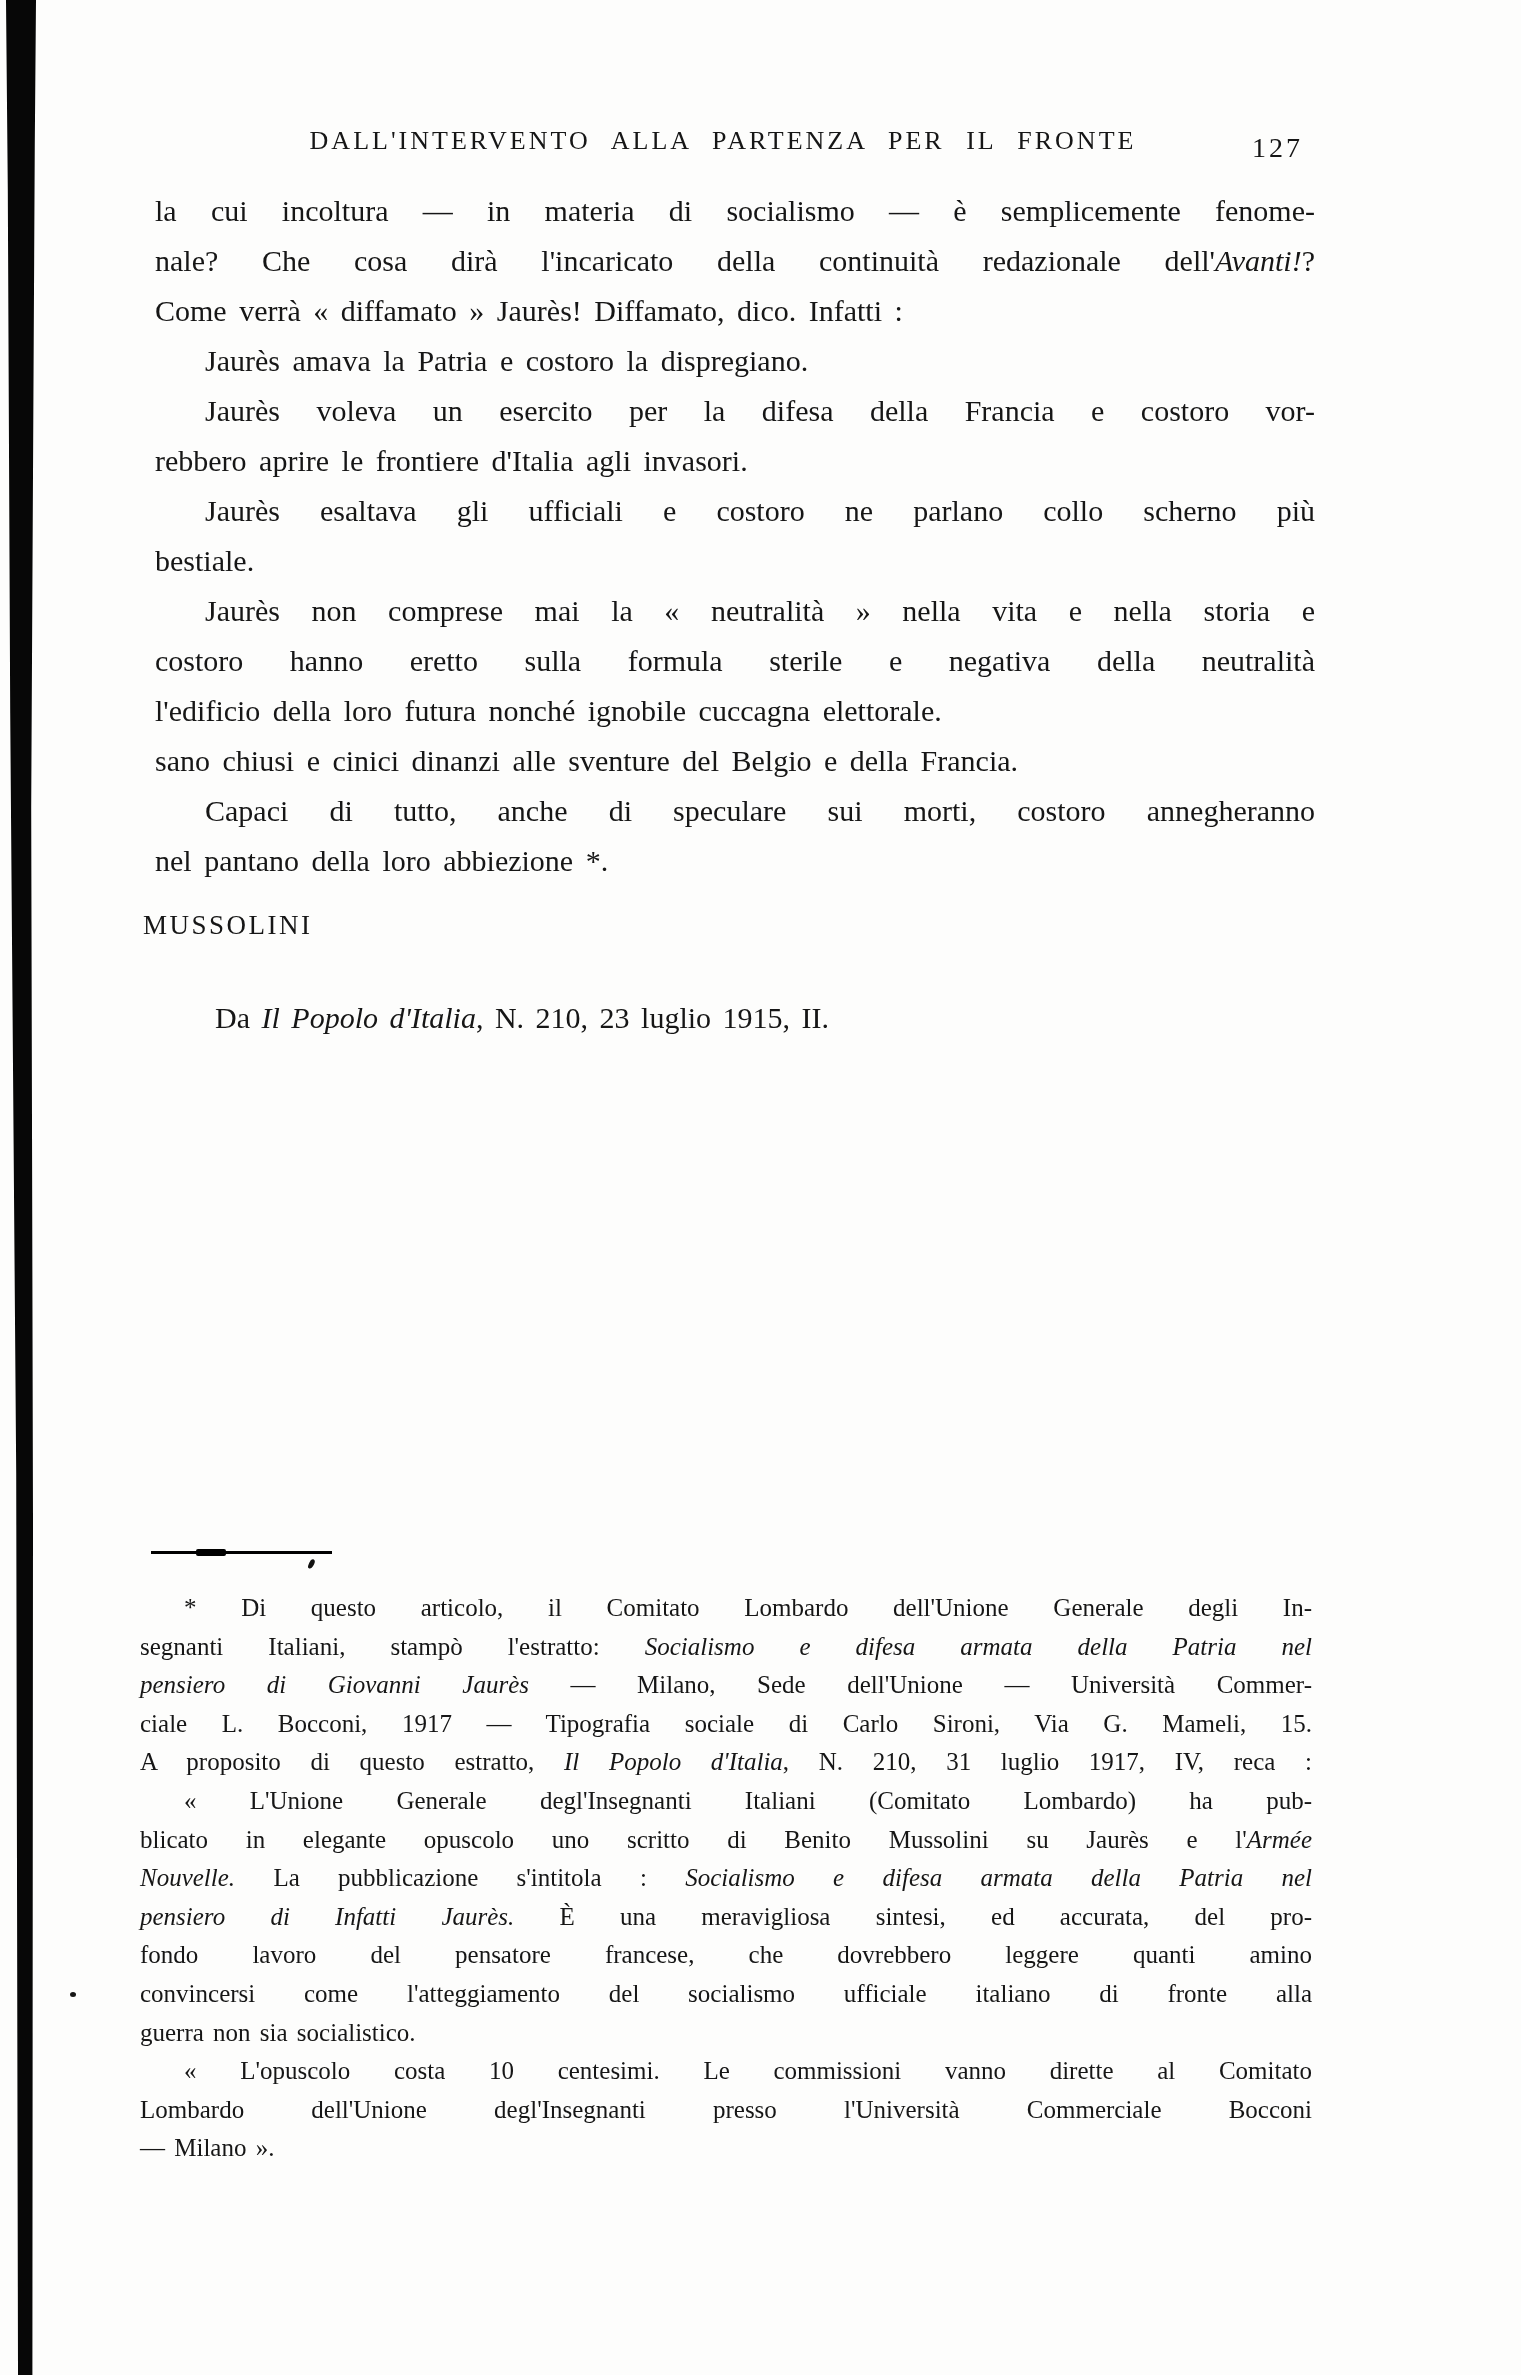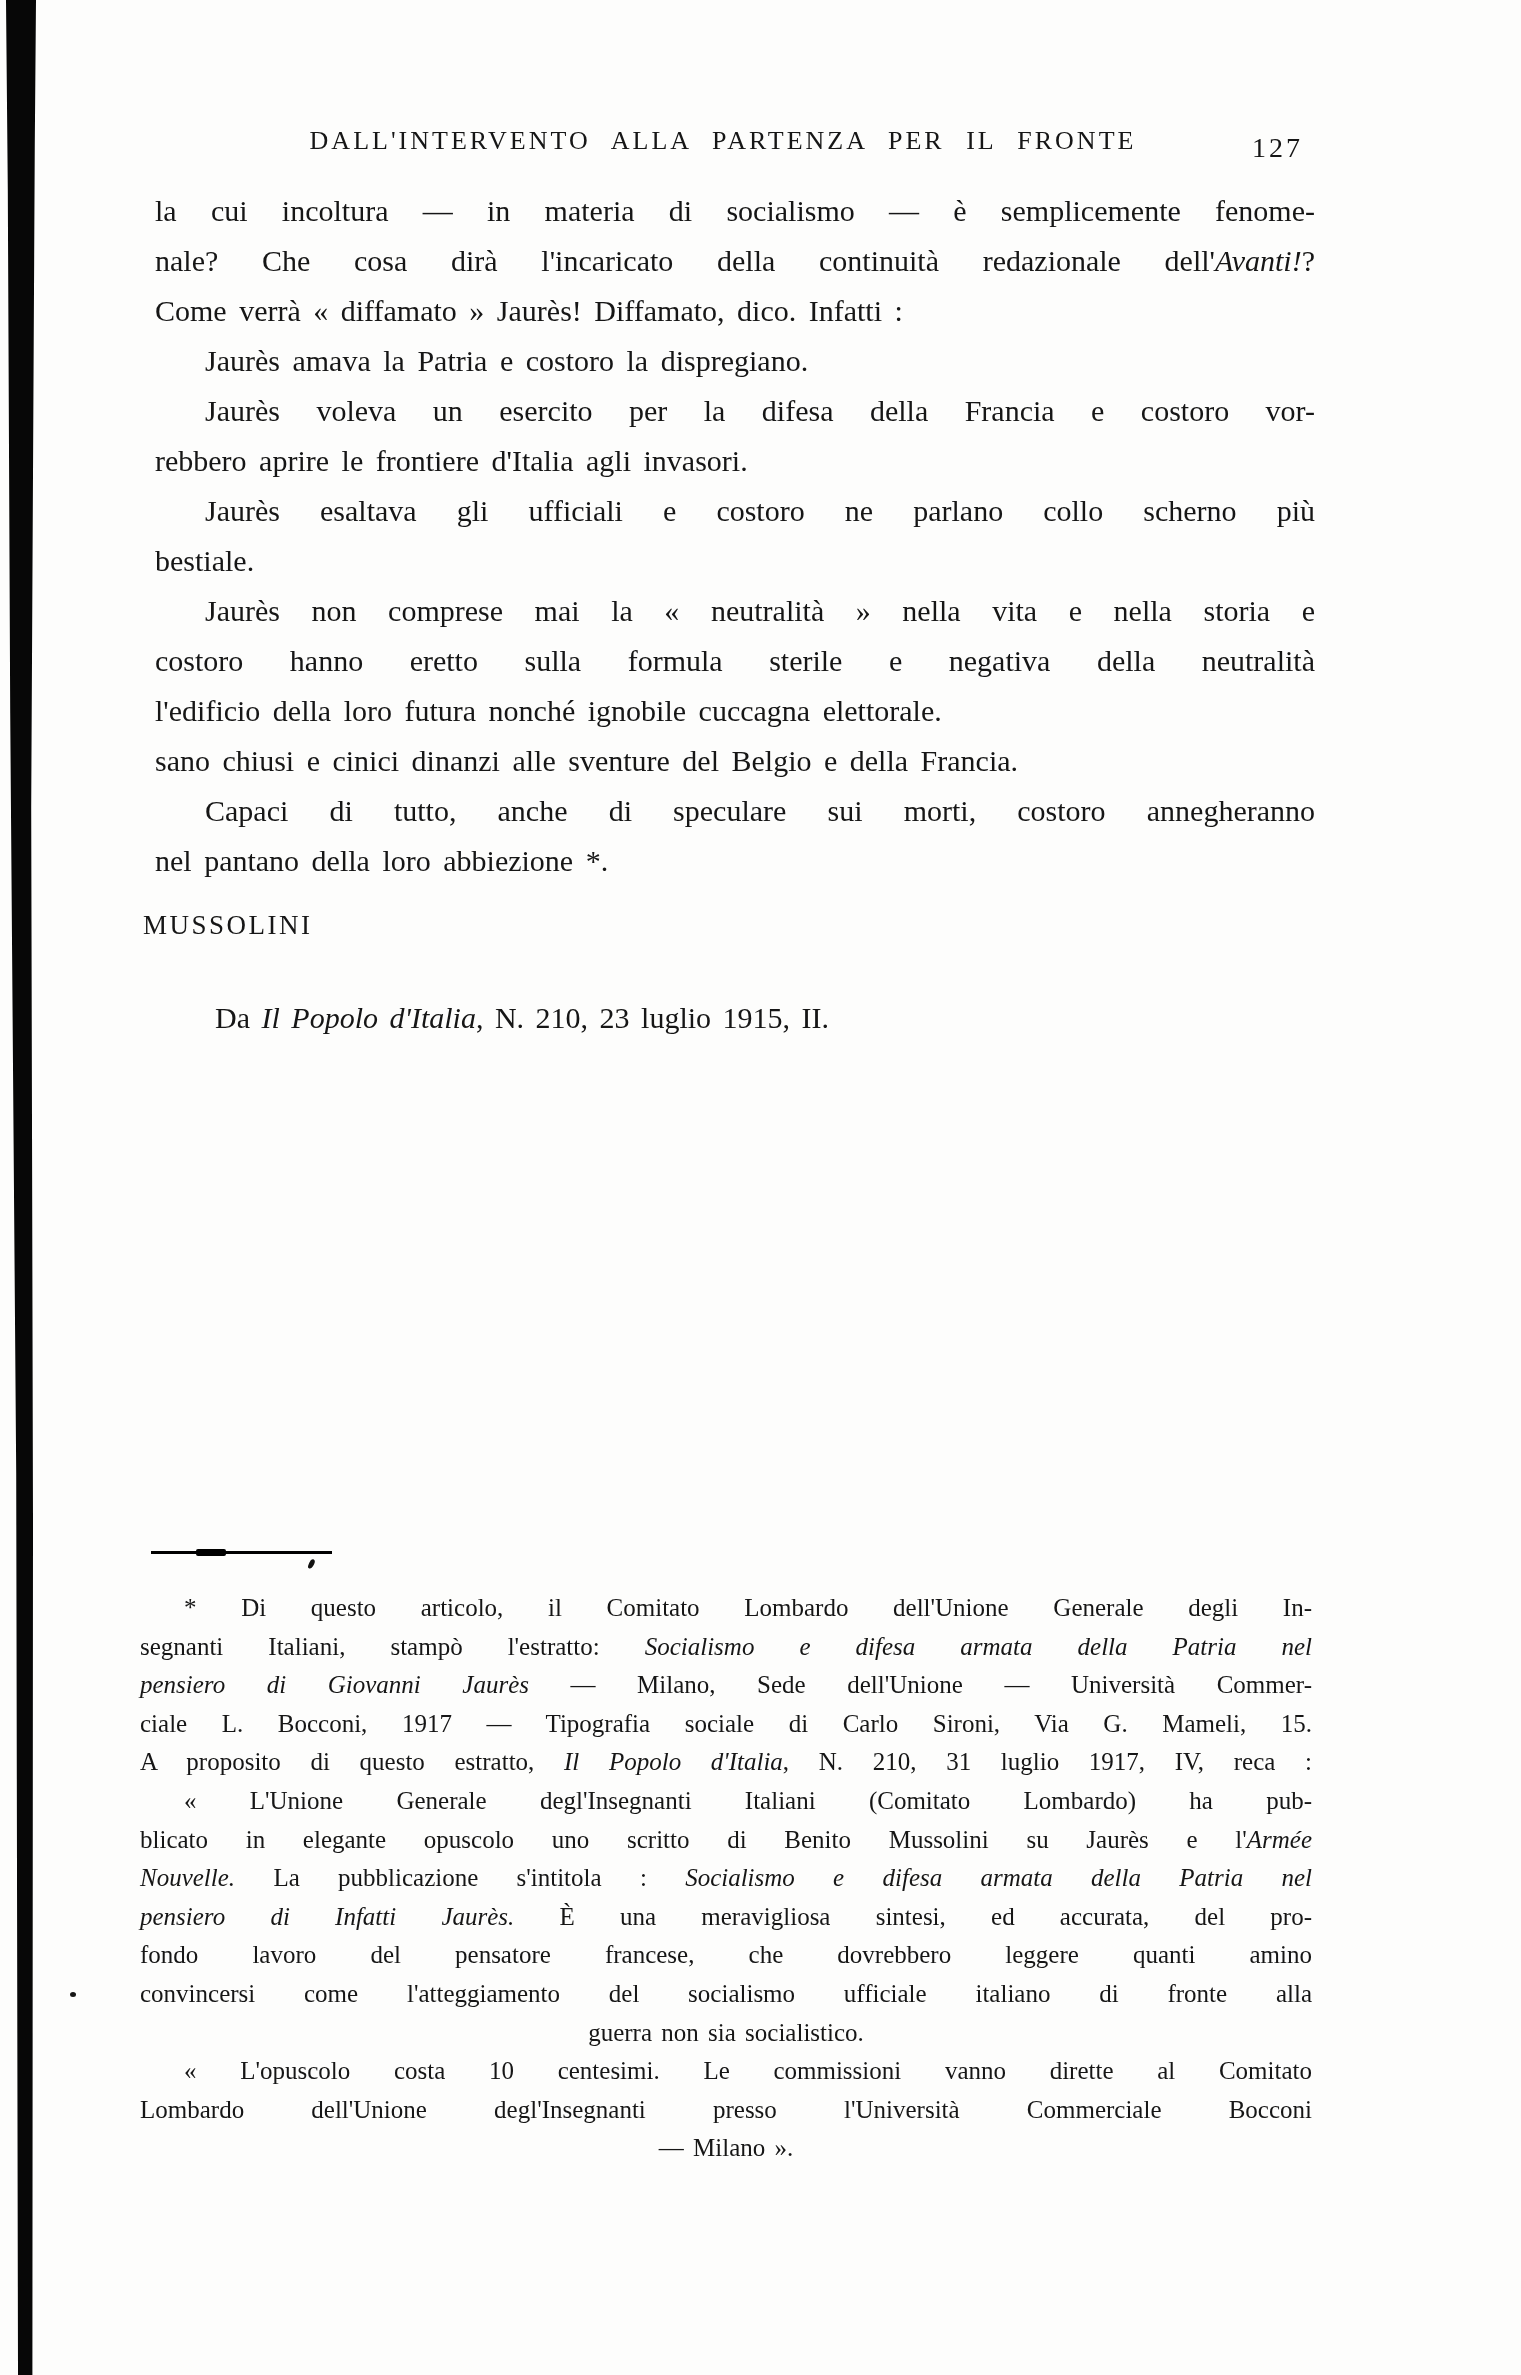--- a/index.html
+++ b/index.html
@@ -26,21 +26,21 @@
   .body-text{
     position:absolute;left:155px;top:186px;width:1160px;
     font-size:30px;line-height:50px;word-spacing:5px;
   }
   .footnote{
     position:absolute;left:140px;top:1589px;width:1172px;
     font-size:25px;line-height:38.6px;word-spacing:3px;
   }
   .line{white-space:normal;}
   .body-text .line{height:50px;}
-  .footnote .line{height:38.6px;text-align:center;}
+  .footnote .line{height:38.6px;}
   .just{text-align:justify;text-align-last:justify;}
   .body-text .ind{text-indent:50px;}
   .footnote .ind{text-indent:44px;}
   .it{font-style:italic;}
   .signature{
     position:absolute;left:143px;top:910px;width:1100px;
     text-align:left;font-size:27px;letter-spacing:2.5px;
   }
   .source{
     position:absolute;left:215px;top:1001px;width:1100px;

